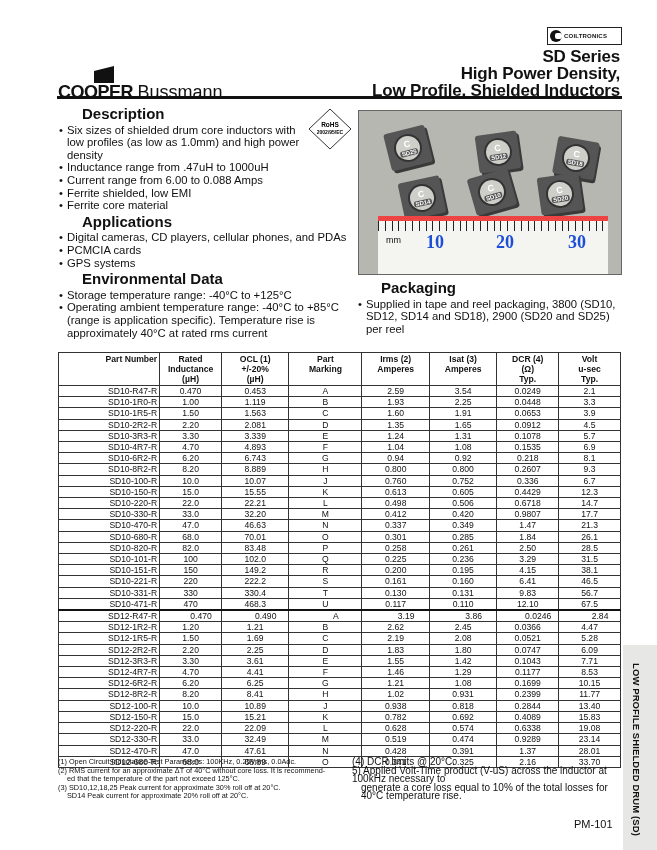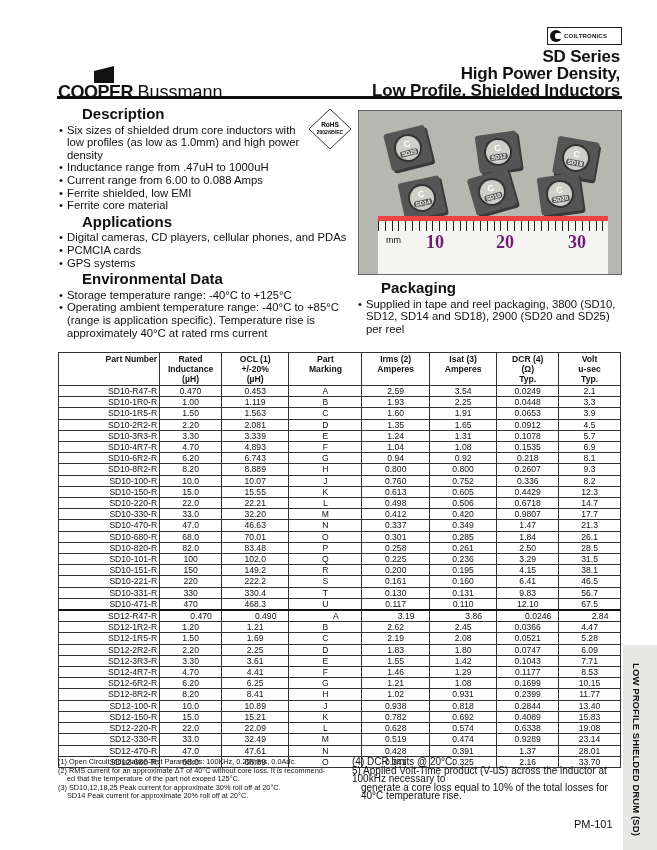--- a/index.html
+++ b/index.html
@@ -28,21 +28,21 @@
   .rohs svg { width:46px; height:46px; }
   
   .photo { left:358px; top:110px; width:264px; height:165px; background:#b7b7b2; border:1px solid #666; box-sizing:border-box; overflow:hidden; }
   .chip { position:absolute; width:42px; height:38px; background:#555; border-radius:3px; box-shadow:2px 3px 0 #3a3a3a; }
   .chip .dome { position:absolute; left:7px; top:5px; width:28px; height:28px; border-radius:50%; background:#cfcfca; border:2px solid #333; box-sizing:border-box; display:flex; align-items:center; justify-content:center; flex-direction:column; }
   .chip .dome span { font-size:6px; font-weight:bold; color:#fff; background:#555; padding:0 1px; border-radius:2px; margin-top:2px; }
   .chip .dome i { font-style:normal; font-size:9px; font-weight:bold; color:#fff; line-height:8px; }
   .ruler { position:absolute; left:19px; top:105px; width:230px; height:60px; background:#f4f4f0; border-top:5px solid #ef4444; }
   .ticks { position:absolute; left:0; top:0; width:100%; height:10px; background:repeating-linear-gradient(90deg,#222 0 1px, transparent 1px 6.8px); }
   .ruler-mm { position:absolute; left:8px; top:14px; font-size:9px; }
-  .ruler-num { position:absolute; top:11px; font-family:"Liberation Serif", serif; font-size:18px; font-weight:bold; color:#701a75; }
+  .ruler-num { position:absolute; top:11px; font-family:"Liberation Serif", serif; font-size:18px; font-weight:bold; color:#1d4ed8; }
   
   .pack { left:358px; top:282px; width:262px; font-size:11.3px; line-height:12.6px; }
   
   table.spec { position:absolute; left:58px; top:352px; width:563px; border-collapse:collapse; font-size:8.6px; }
   table.spec th, table.spec td { border:1px solid #333; padding:0 2px; line-height:10.2px; height:10.2px; text-align:center; }
   table.spec th { font-weight:bold; vertical-align:top; line-height:10px; padding-top:1px; padding-bottom:1px; }
   table.spec th.pn, table.spec td.pn { text-align:right; padding-left:3px; }
   table.spec tr.group-start td { border-top:2px solid #111;padding-left:23px; }
   
   .fn-left { left:58px; top:758px; width:290px; font-size:7.3px; line-height:8.6px; }
@@ -279,21 +279,21 @@
         <td>9.3</td>
       </tr>
       <tr>
         <td class="pn">SD10-100-R</td>
         <td>10.0</td>
         <td>10.07</td>
         <td>J</td>
         <td>0.760</td>
         <td>0.752</td>
         <td>0.336</td>
-        <td>8.2</td>
+        <td>6.7</td>
       </tr>
       <tr>
         <td class="pn">SD10-150-R</td>
         <td>15.0</td>
         <td>15.55</td>
         <td>K</td>
         <td>0.613</td>
         <td>0.605</td>
         <td>0.4429</td>
         <td>12.3</td>

